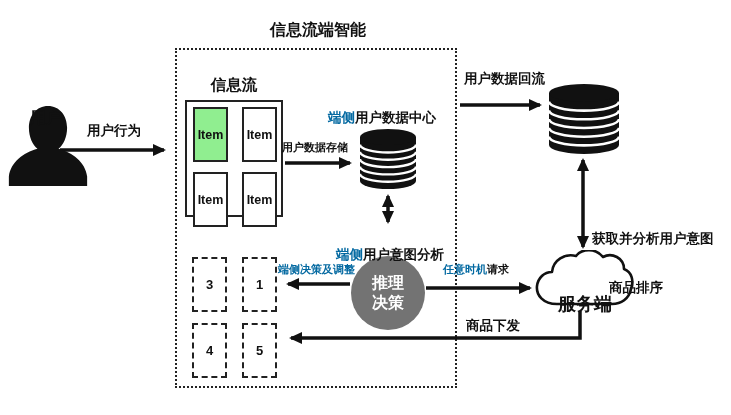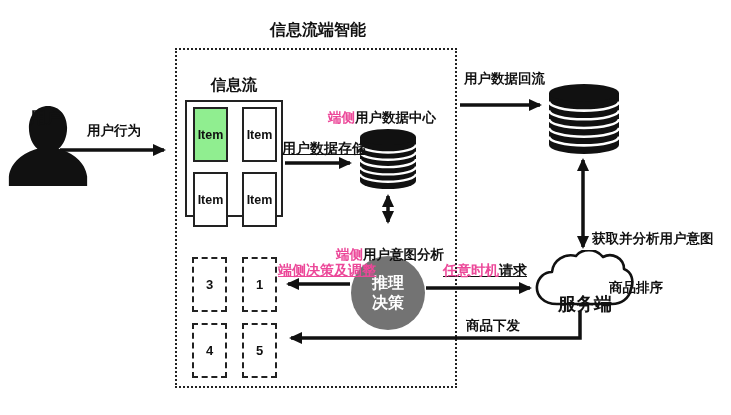--- a/index.html
+++ b/index.html
@@ -1,23 +1,23 @@
 <!DOCTYPE html>
 <html><head>
 <meta charset="utf-8">
 <style>
   html,body{margin:0;padding:0;background:#fff;}
   .canvas{
     position:relative;width:731px;height:415px;background:#fff;
     font-family:"Liberation Sans","DejaVu Sans",sans-serif;overflow:hidden;
   }
   .lbl{position:absolute;font-weight:700;color:#111;white-space:nowrap;z-index:4;font-size:13.5px;}
-  .sm{font-size:14px;text-decoration:underline;}
+  .sm{font-size:11px;}
   .big{font-size:16px;}
-  .red{color:#ec4899;}
+  .red{color:#0369a1;}
   .ctr{text-align:center;}
   
   .edge-box{position:absolute;left:175px;top:48px;width:282px;height:340px;
     border:2px dotted #222;box-sizing:border-box;z-index:0;background:transparent;}
   
   .feed-box{position:absolute;left:185px;top:100px;width:98px;height:117px;
     border:2.5px solid #222;box-sizing:border-box;z-index:1;}
   .item{position:absolute;width:35px;height:55px;border:2px solid #222;box-sizing:border-box;
     background:#fff;display:flex;align-items:center;justify-content:center;
     font-weight:700;font-size:12.5px;color:#111;z-index:2;}

